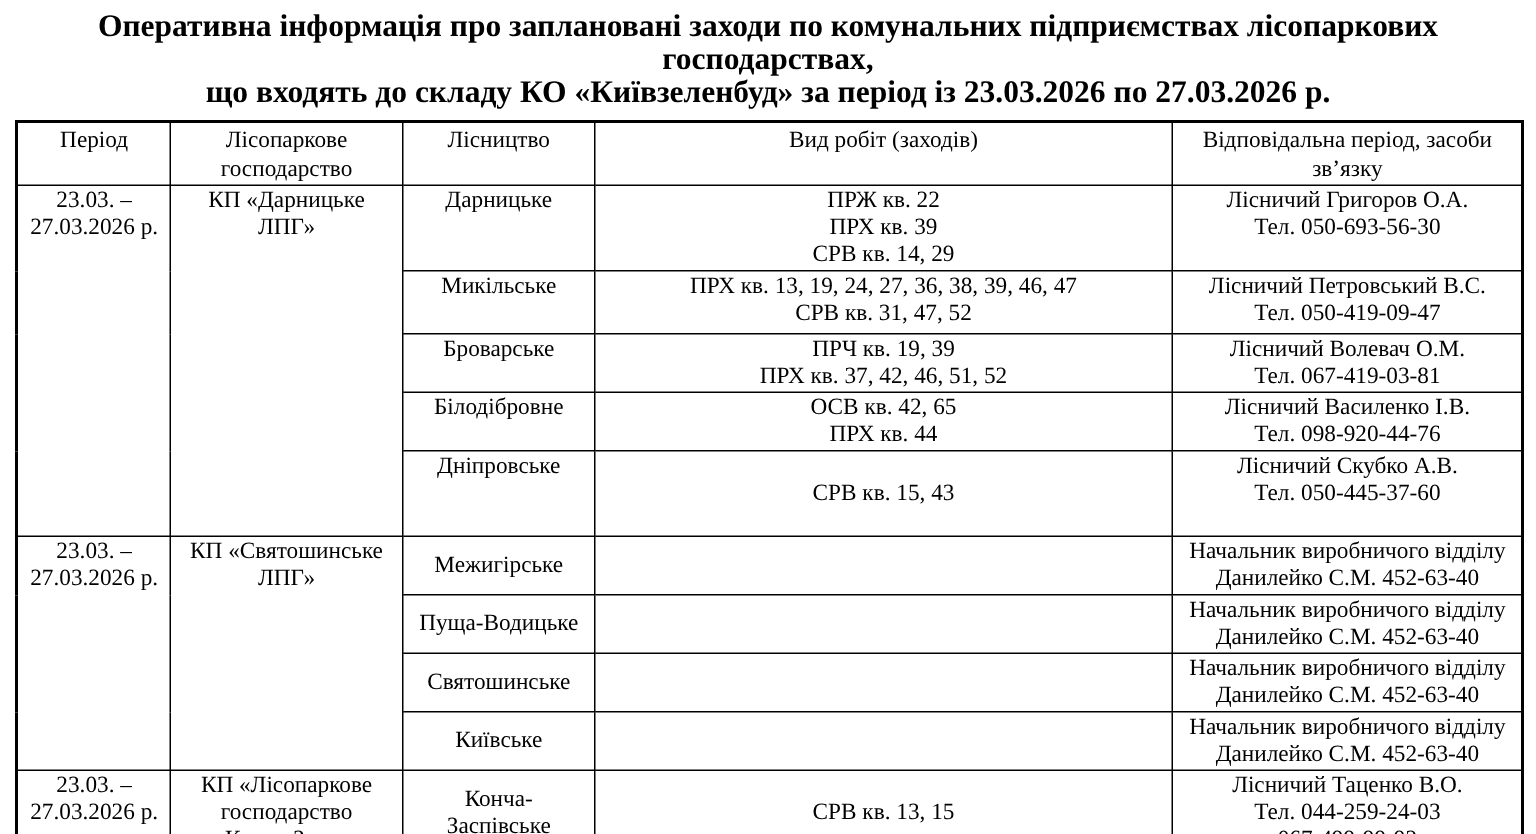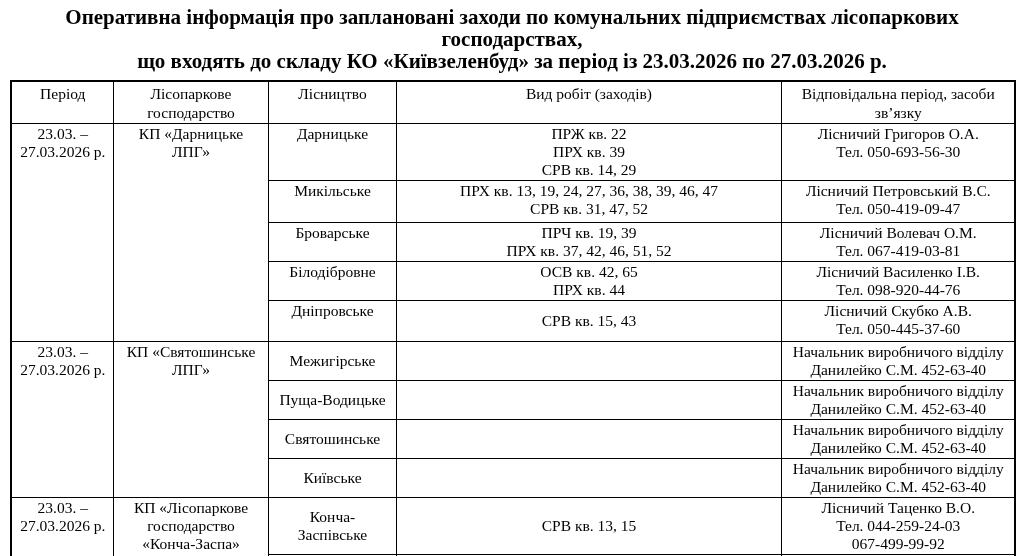--- a/index.html
+++ b/index.html
@@ -99,21 +99,21 @@
         <td class="vt">Лісничий Волевач О.М.
 Тел. 067-419-03-81</td>
       </tr>
       <tr style="height:39px">
         <td class="vt">Білодібровне</td>
         <td class="vt">ОСВ кв. 42, 65
 ПРХ кв. 44</td>
         <td class="vt">Лісничий Василенко І.В.
 Тел. 098-920-44-76</td>
       </tr>
-      <tr style="height:41px">
+      <tr style="height:57px">
         <td class="vt">Дніпровське</td>
         <td class="vm">СРВ кв. 15, 43</td>
         <td class="vt">Лісничий Скубко А.В.
 Тел. 050-445-37-60</td>
       </tr>
 
       <tr style="height:39px">
         <td class="vt" rowspan="4">23.03. –
 27.03.2026 р.</td>
         <td class="vt" rowspan="4">КП «Святошинське

